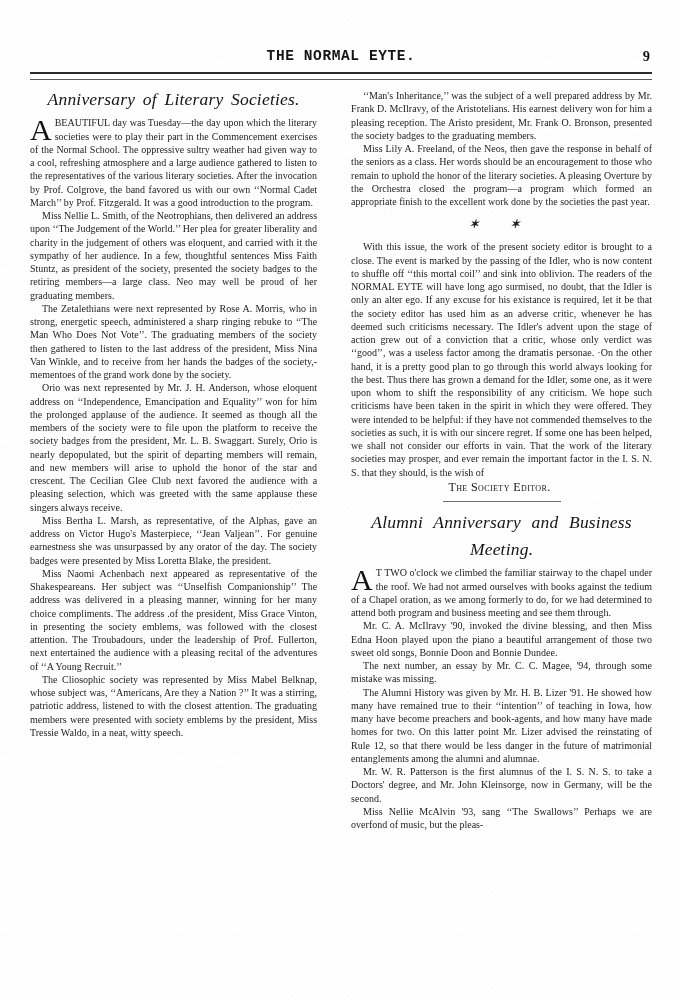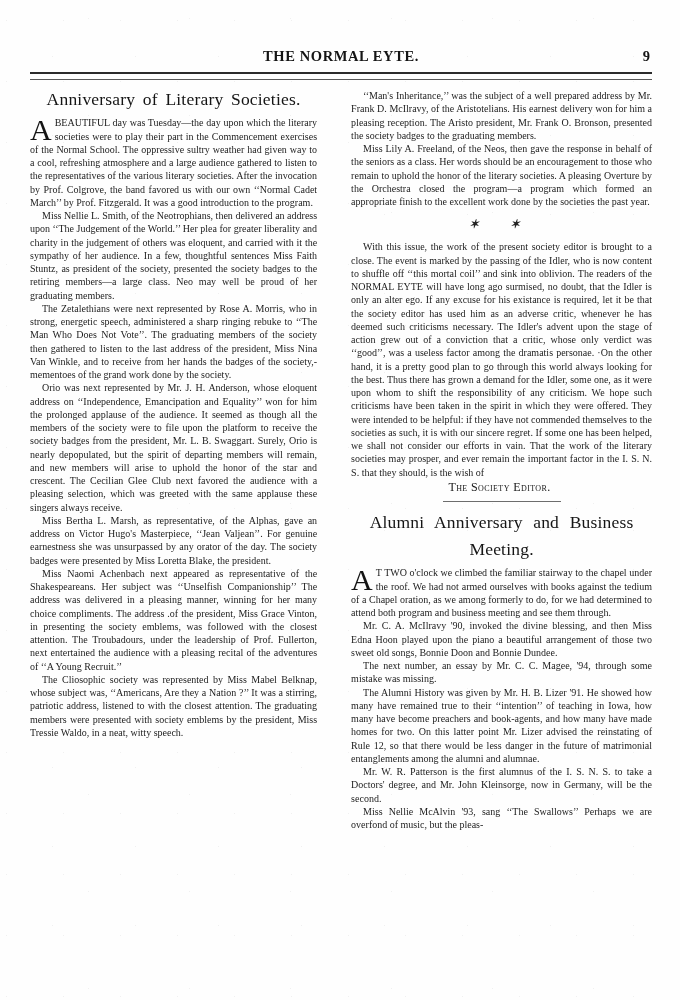--- a/index.html
+++ b/index.html
@@ -27,21 +27,21 @@
   
   .runhead {
     position: relative;
     height: 20px;
   }
   .runhead-title {
     position: absolute;
     left: 0; right: 0;
     top: 0;
     text-align: center;
-    font-family: Liberation Serif, serif;
+    font-family: Liberation Mono, monospace;
     font-weight: bold;
     font-size: 14.5px;
     letter-spacing: 0.6px;
     color: #151515;
   }
   .runhead-folio {
     position: absolute;
     right: 2px;
     top: 0;
     font-weight: bold;
@@ -75,20 +75,21 @@
   .sec-head {
     text-align: center;
     font-family: "Liberation Serif", "DejaVu Serif", serif;
     font-size: 17.5px;
     font-weight: normal;
     letter-spacing: 0.2px;
     color: #151515;
     margin: 0 0 6px 0;
     line-height: 1.22;
     word-spacing: 3px;
+    font-style: italic;
   }
   .sec-head-2 {
     margin-top: 10px;
     word-spacing: 6px;
   }
 
   
   .thin-rule {
     width: 118px;
     margin: 6px auto 8px auto;

